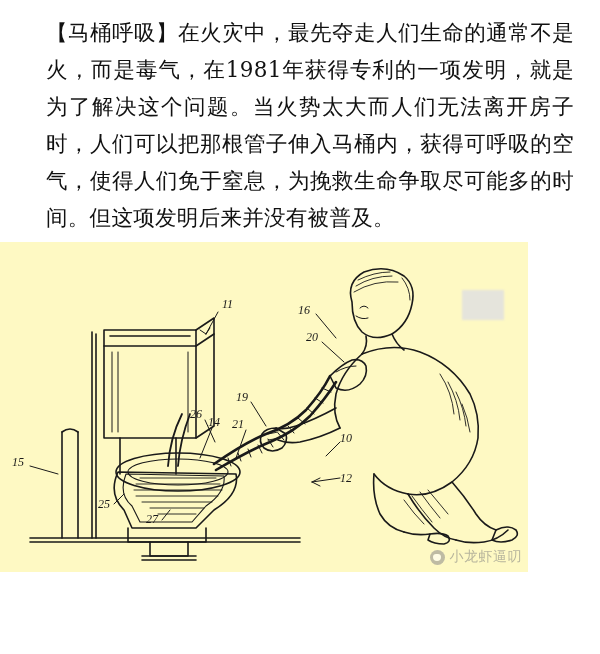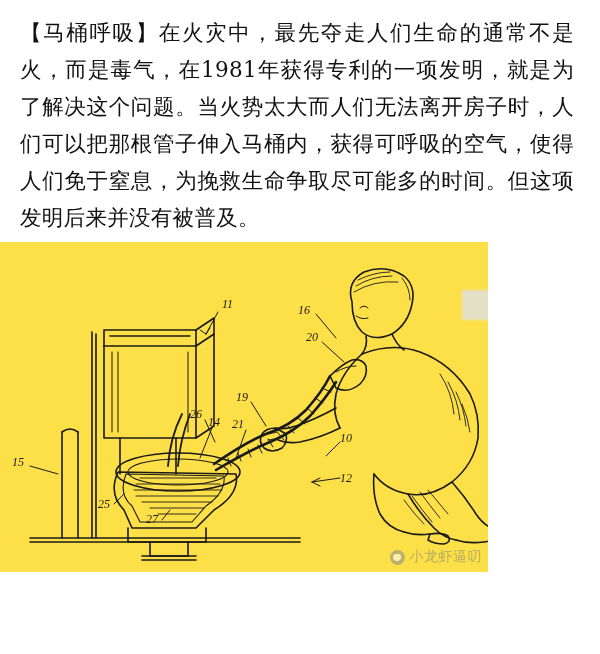--- a/index.html
+++ b/index.html
@@ -15,36 +15,36 @@
     overflow: hidden;
     position: relative;
   }
   .page {
     width: 600px;
     height: 654px;
     position: relative;
     background: #ffffff;
   }
   .article-text {
-    padding: 14px 26px 0 20px;
+    padding: 14px 26px 0 46px;
     font-size: 21.5px;
     line-height: 37px;
     letter-spacing: 0.3px;
     text-align: justify;
     text-justify: inter-character;
     color: #111;
     font-family: "DejaVu Serif", "Liberation Serif", serif;
   }
   .figure-wrap {
     position: relative;
-    width: 488px;
+    width: 528px;
     height: 330px;
     margin-top: 6px;
     overflow: hidden;
-    background: #fde047;
+    background: #fef9c3;
   }
   .figure-svg {
     position: absolute;
     left: 0;
     top: 0;
   }
   .watermark {
     position: absolute;
     right: 6px;
     bottom: 6px;

